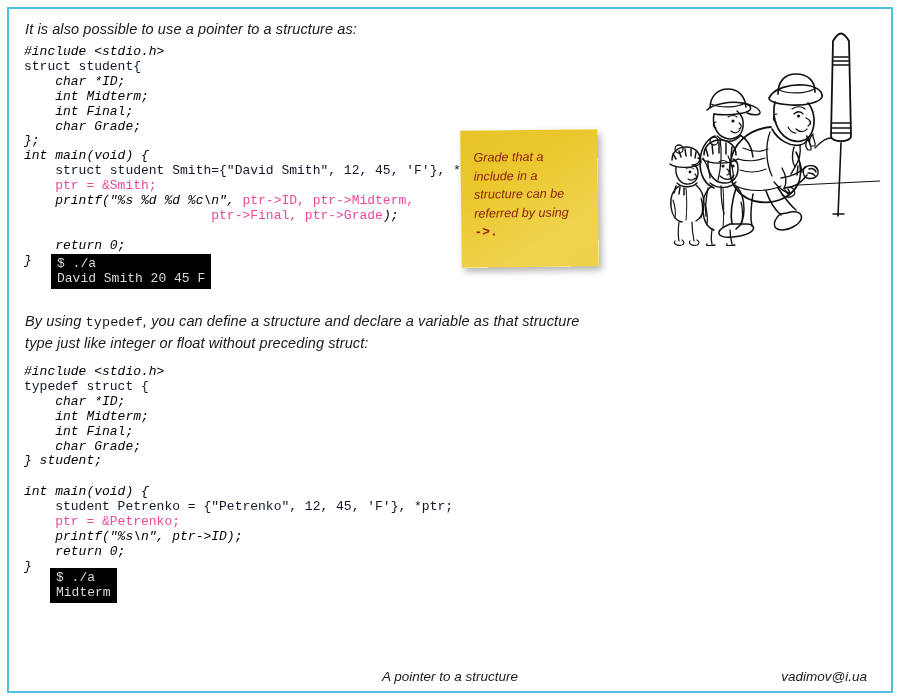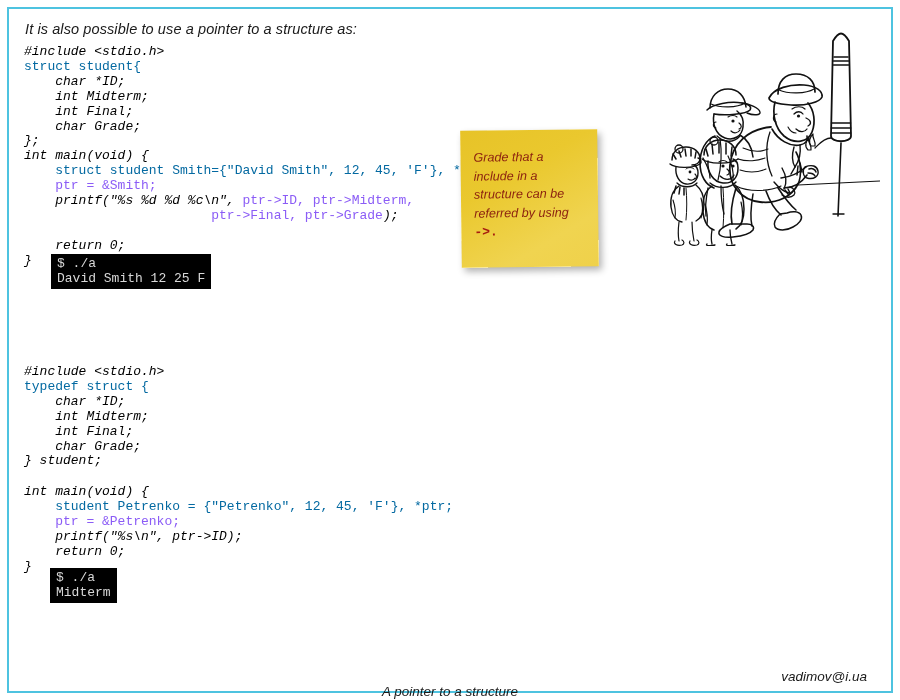--- a/index.html
+++ b/index.html
@@ -59,22 +59,22 @@
     font-size: 13px;
     line-height: 14.9px;
     white-space: pre;
     color: #000000;
   }
   #code-block-1 { left: 24px; top: 45px; }
   #code-block-2 { left: 24px; top: 365px; }
   #code-block-3 { left: 24px; top: 485px; }
 
   .c-black { color: #000000; font-style: italic; }
-  .c-red   { color: #0369a1; }
-  .c-blue  { color: #8b5cf6; }
+  .c-red   { color: #0f172a; }
+  .c-blue  { color: #ec4899; }
 
   
   .terminal {
     position: absolute;
     background: #000000;
     color: #d8d8d8;
     font-family: "Liberation Mono", "DejaVu Sans Mono", monospace;
     font-size: 13px;
     line-height: 15px;
     white-space: pre;
@@ -124,35 +124,35 @@
   }
 
   
   .footer-text {
     position: absolute;
     font-family: "Liberation Sans", sans-serif;
     font-style: italic;
     font-size: 13.5px;
     color: #1a1a1a;
   }
-  #footer-title { left: 0; top: 669px; width: 900px; text-align: center; margin-top: 15px; }
+  #footer-title { left: 0; top: 669px; width: 900px; text-align: center; }
   #footer-email { right: 33px; top: 669px; }
 </style>
 </head>
 <body>
 
 <div id="slide">
 
   <div class="frame"></div>
 
   <div class="para" id="intro-text">It is also possible to use a pointer to a structure as:</div>
 
   <div class="code" id="code-block-1"><div><span class="c-black">#include &lt;stdio.h&gt;</span></div><div><span class="c-red">struct student{</span></div><div><span class="c-black">    char *ID;</span></div><div><span class="c-black">    int Midterm;</span></div><div><span class="c-black">    int Final;</span></div><div><span class="c-black">    char Grade;</span></div><div><span class="c-black">};</span></div><div><span class="c-black">int main(void) {</span></div><div><span class="c-red">    struct student Smith={"David Smith", 12, 45, 'F'}, *ptr;</span></div><div><span class="c-blue">    ptr = &amp;Smith;</span></div><div><span class="c-black">    printf("%s %d %d %c\n", </span><span class="c-blue">ptr-&gt;ID, ptr-&gt;Midterm,</span></div><div><span class="c-black">                        </span><span class="c-blue">ptr-&gt;Final, ptr-&gt;Grade</span><span class="c-black">);</span></div><div>&nbsp;</div><div><span class="c-black">    return 0;</span></div><div><span class="c-black">}</span></div></div>
 
-  <div class="terminal" id="terminal-1"><div>$ ./a</div><div>David Smith 12 25 F</div></div>
+  <div class="terminal" id="terminal-1"><div>$ ./a</div><div>David Smith 20 45 F</div></div>
 
   <div id="sticky-note">
     <div id="sticky-note-text">
       <span>Grade that a</span><br>
       <span>include in a</span><br>
       <span>structure can be</span><br>
       <span>referred by using</span><br>
       <span id="sticky-note-arrow">-&gt;.</span>
     </div>
   </div>
@@ -316,20 +316,23 @@
       <path d="M57 176 C59 183 60 190 59 197" stroke-width="1.2"></path>
       <path d="M93 174 C95 182 95 190 93 197" stroke-width="1.2"></path>
 
       <path d="M64 202 C63 208 63 212 64 216" stroke-width="1.3"></path>
       <path d="M82 202 C82 208 83 212 84 216" stroke-width="1.3"></path>
       <path d="M59 216 C57 218 62 218 67 217" stroke-width="1.3"></path>
       <path d="M79 216 C77 218 82 218 87 217" stroke-width="1.3"></path>
     </svg>
   </div>
 
+  <div class="para" id="typedef-text">
+    <span>By using </span><span class="mono-inline">typedef</span><span>, you can define a structure and declare a variable as that structure type just like integer or float without preceding struct:</span>
+  </div>
 
   <div class="code" id="code-block-2"><div><span class="c-black">#include &lt;stdio.h&gt;</span></div><div><span class="c-red">typedef struct {</span></div><div><span class="c-black">    char *ID;</span></div><div><span class="c-black">    int Midterm;</span></div><div><span class="c-black">    int Final;</span></div><div><span class="c-black">    char Grade;</span></div><div><span class="c-black">} student;</span></div></div>
 
   <div class="code" id="code-block-3"><div><span class="c-black">int main(void) {</span></div><div><span class="c-red">    student Petrenko = {"Petrenko", 12, 45, 'F'}, *ptr;</span></div><div><span class="c-blue">    ptr = &amp;Petrenko;</span></div><div><span class="c-black">    printf("%s\n", ptr-&gt;ID);</span></div><div><span class="c-black">    return 0;</span></div><div><span class="c-black">}</span></div></div>
 
   <div class="terminal" id="terminal-2"><div>$ ./a</div><div>Midterm</div></div>
 
   <div class="footer-text" id="footer-title">A pointer to a structure</div>
   <div class="footer-text" id="footer-email">vadimov@i.ua</div>
 

